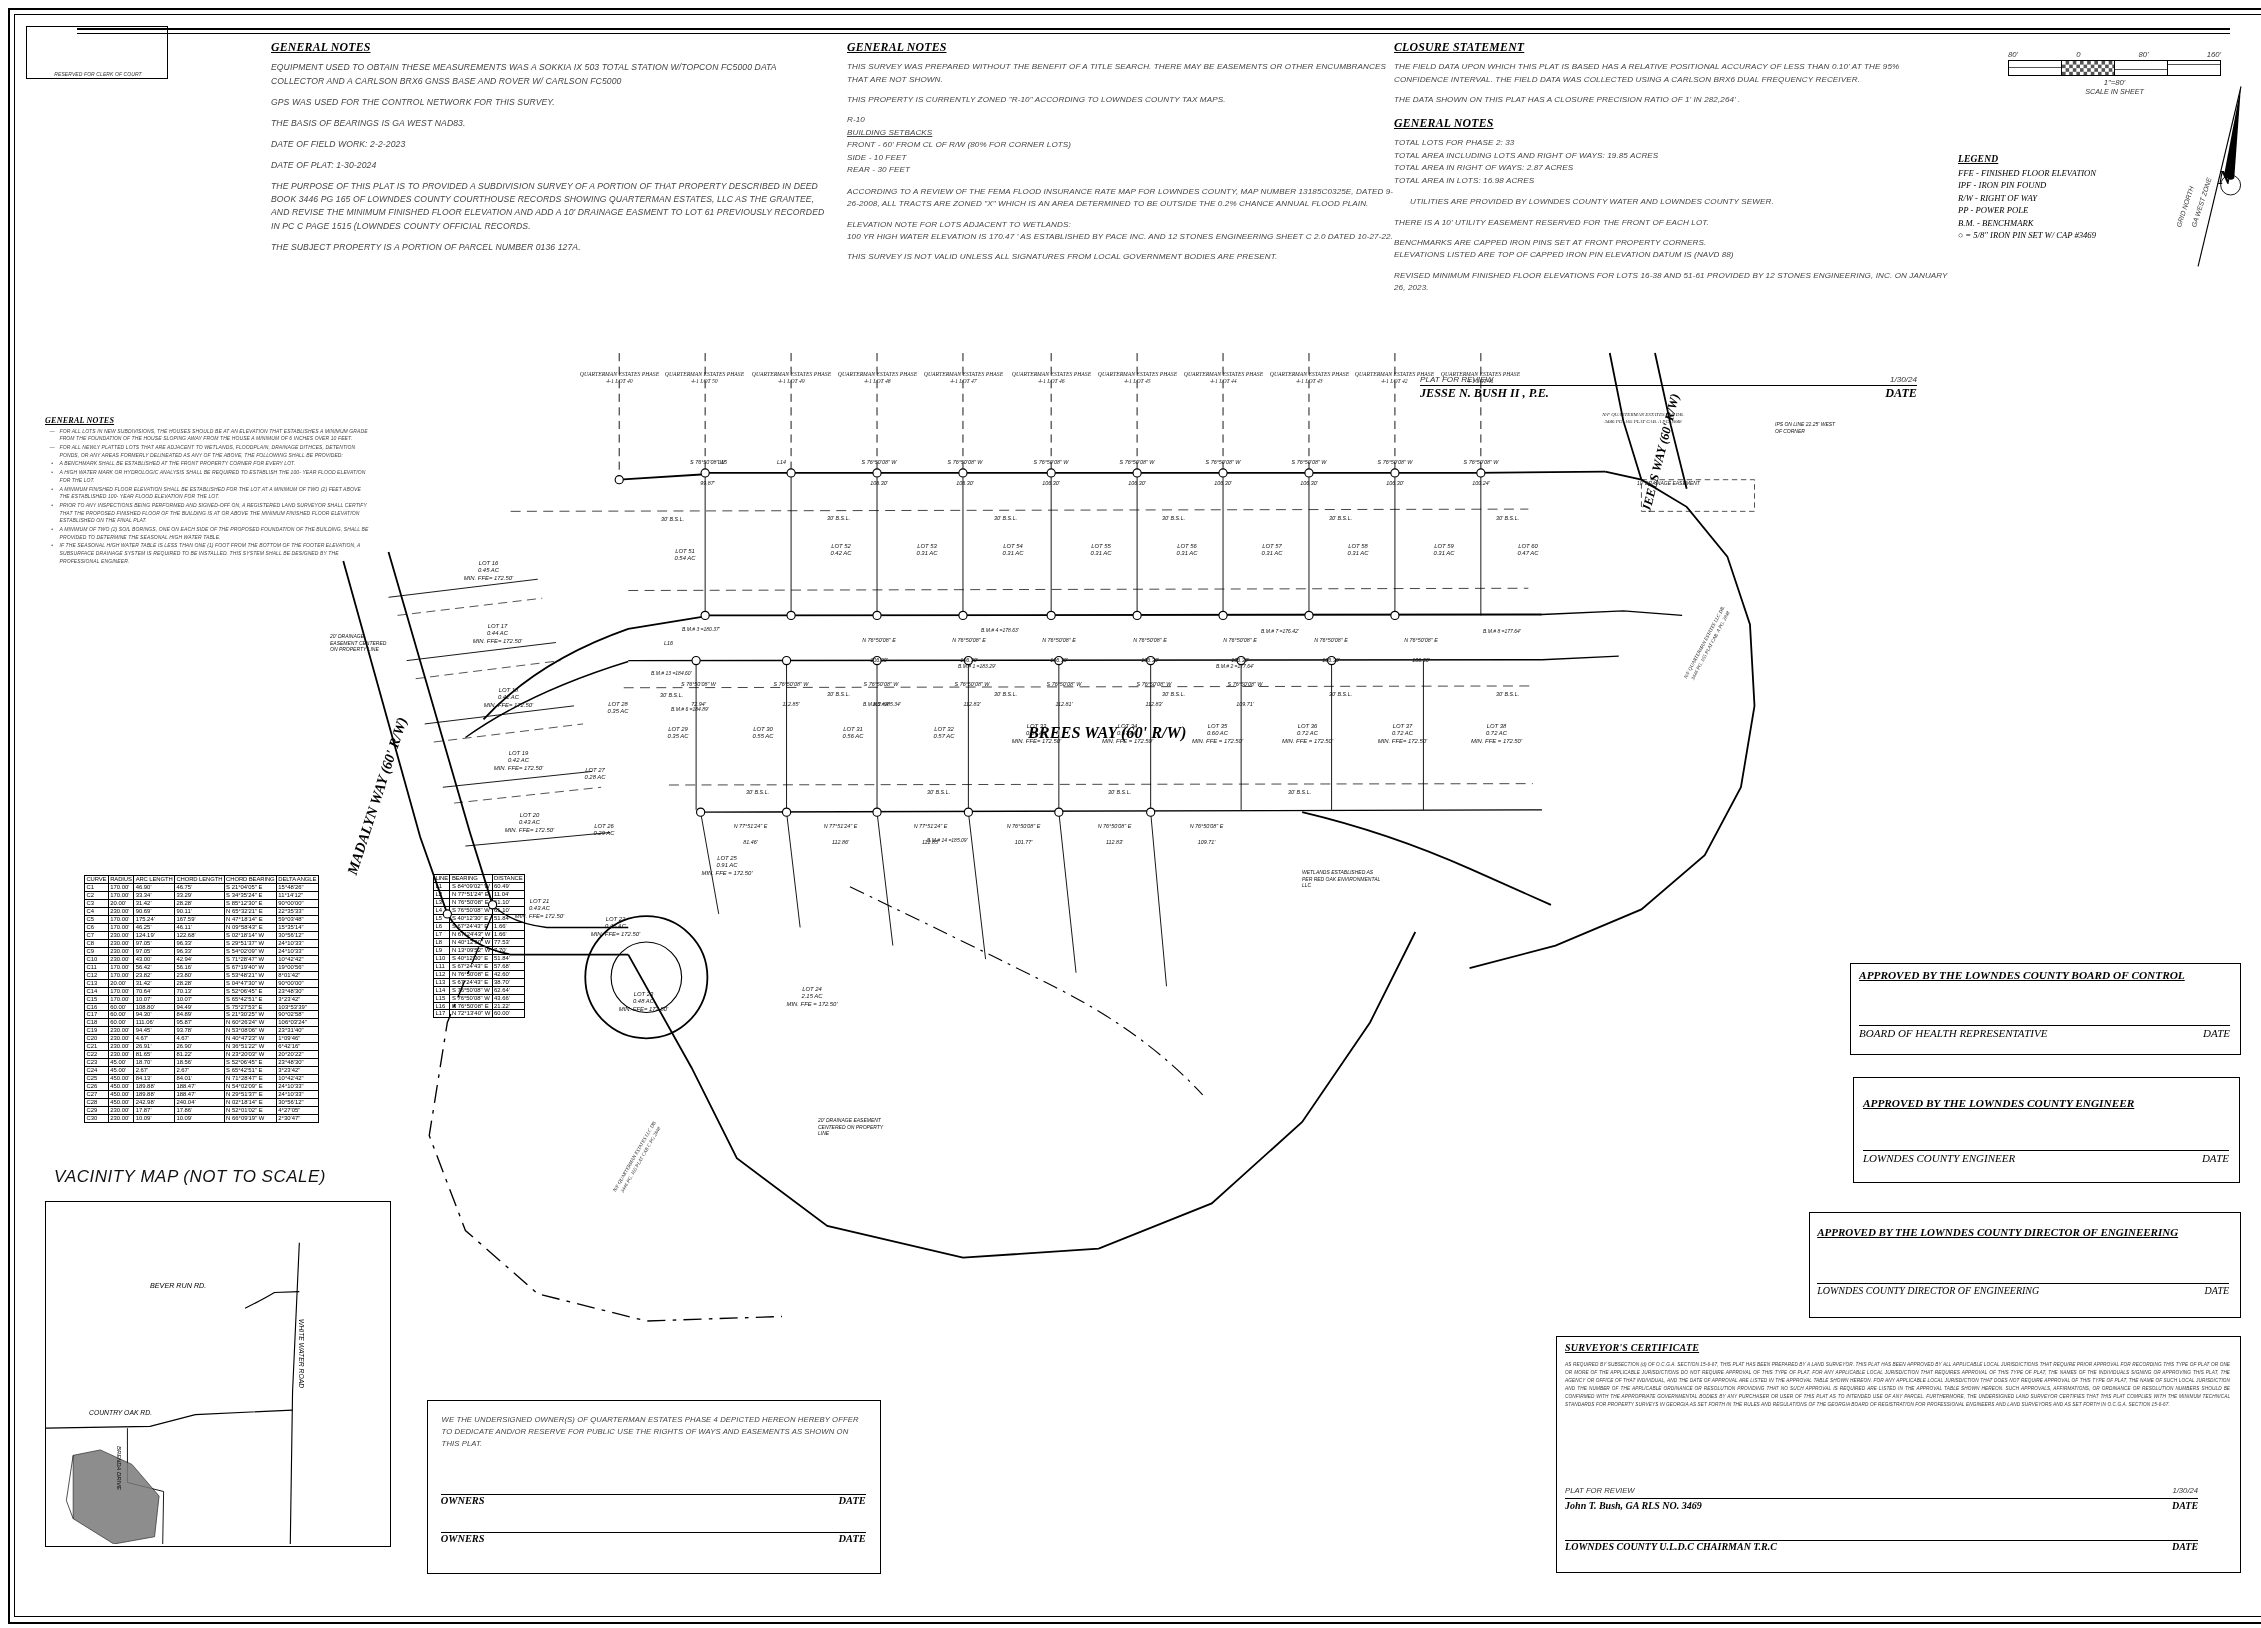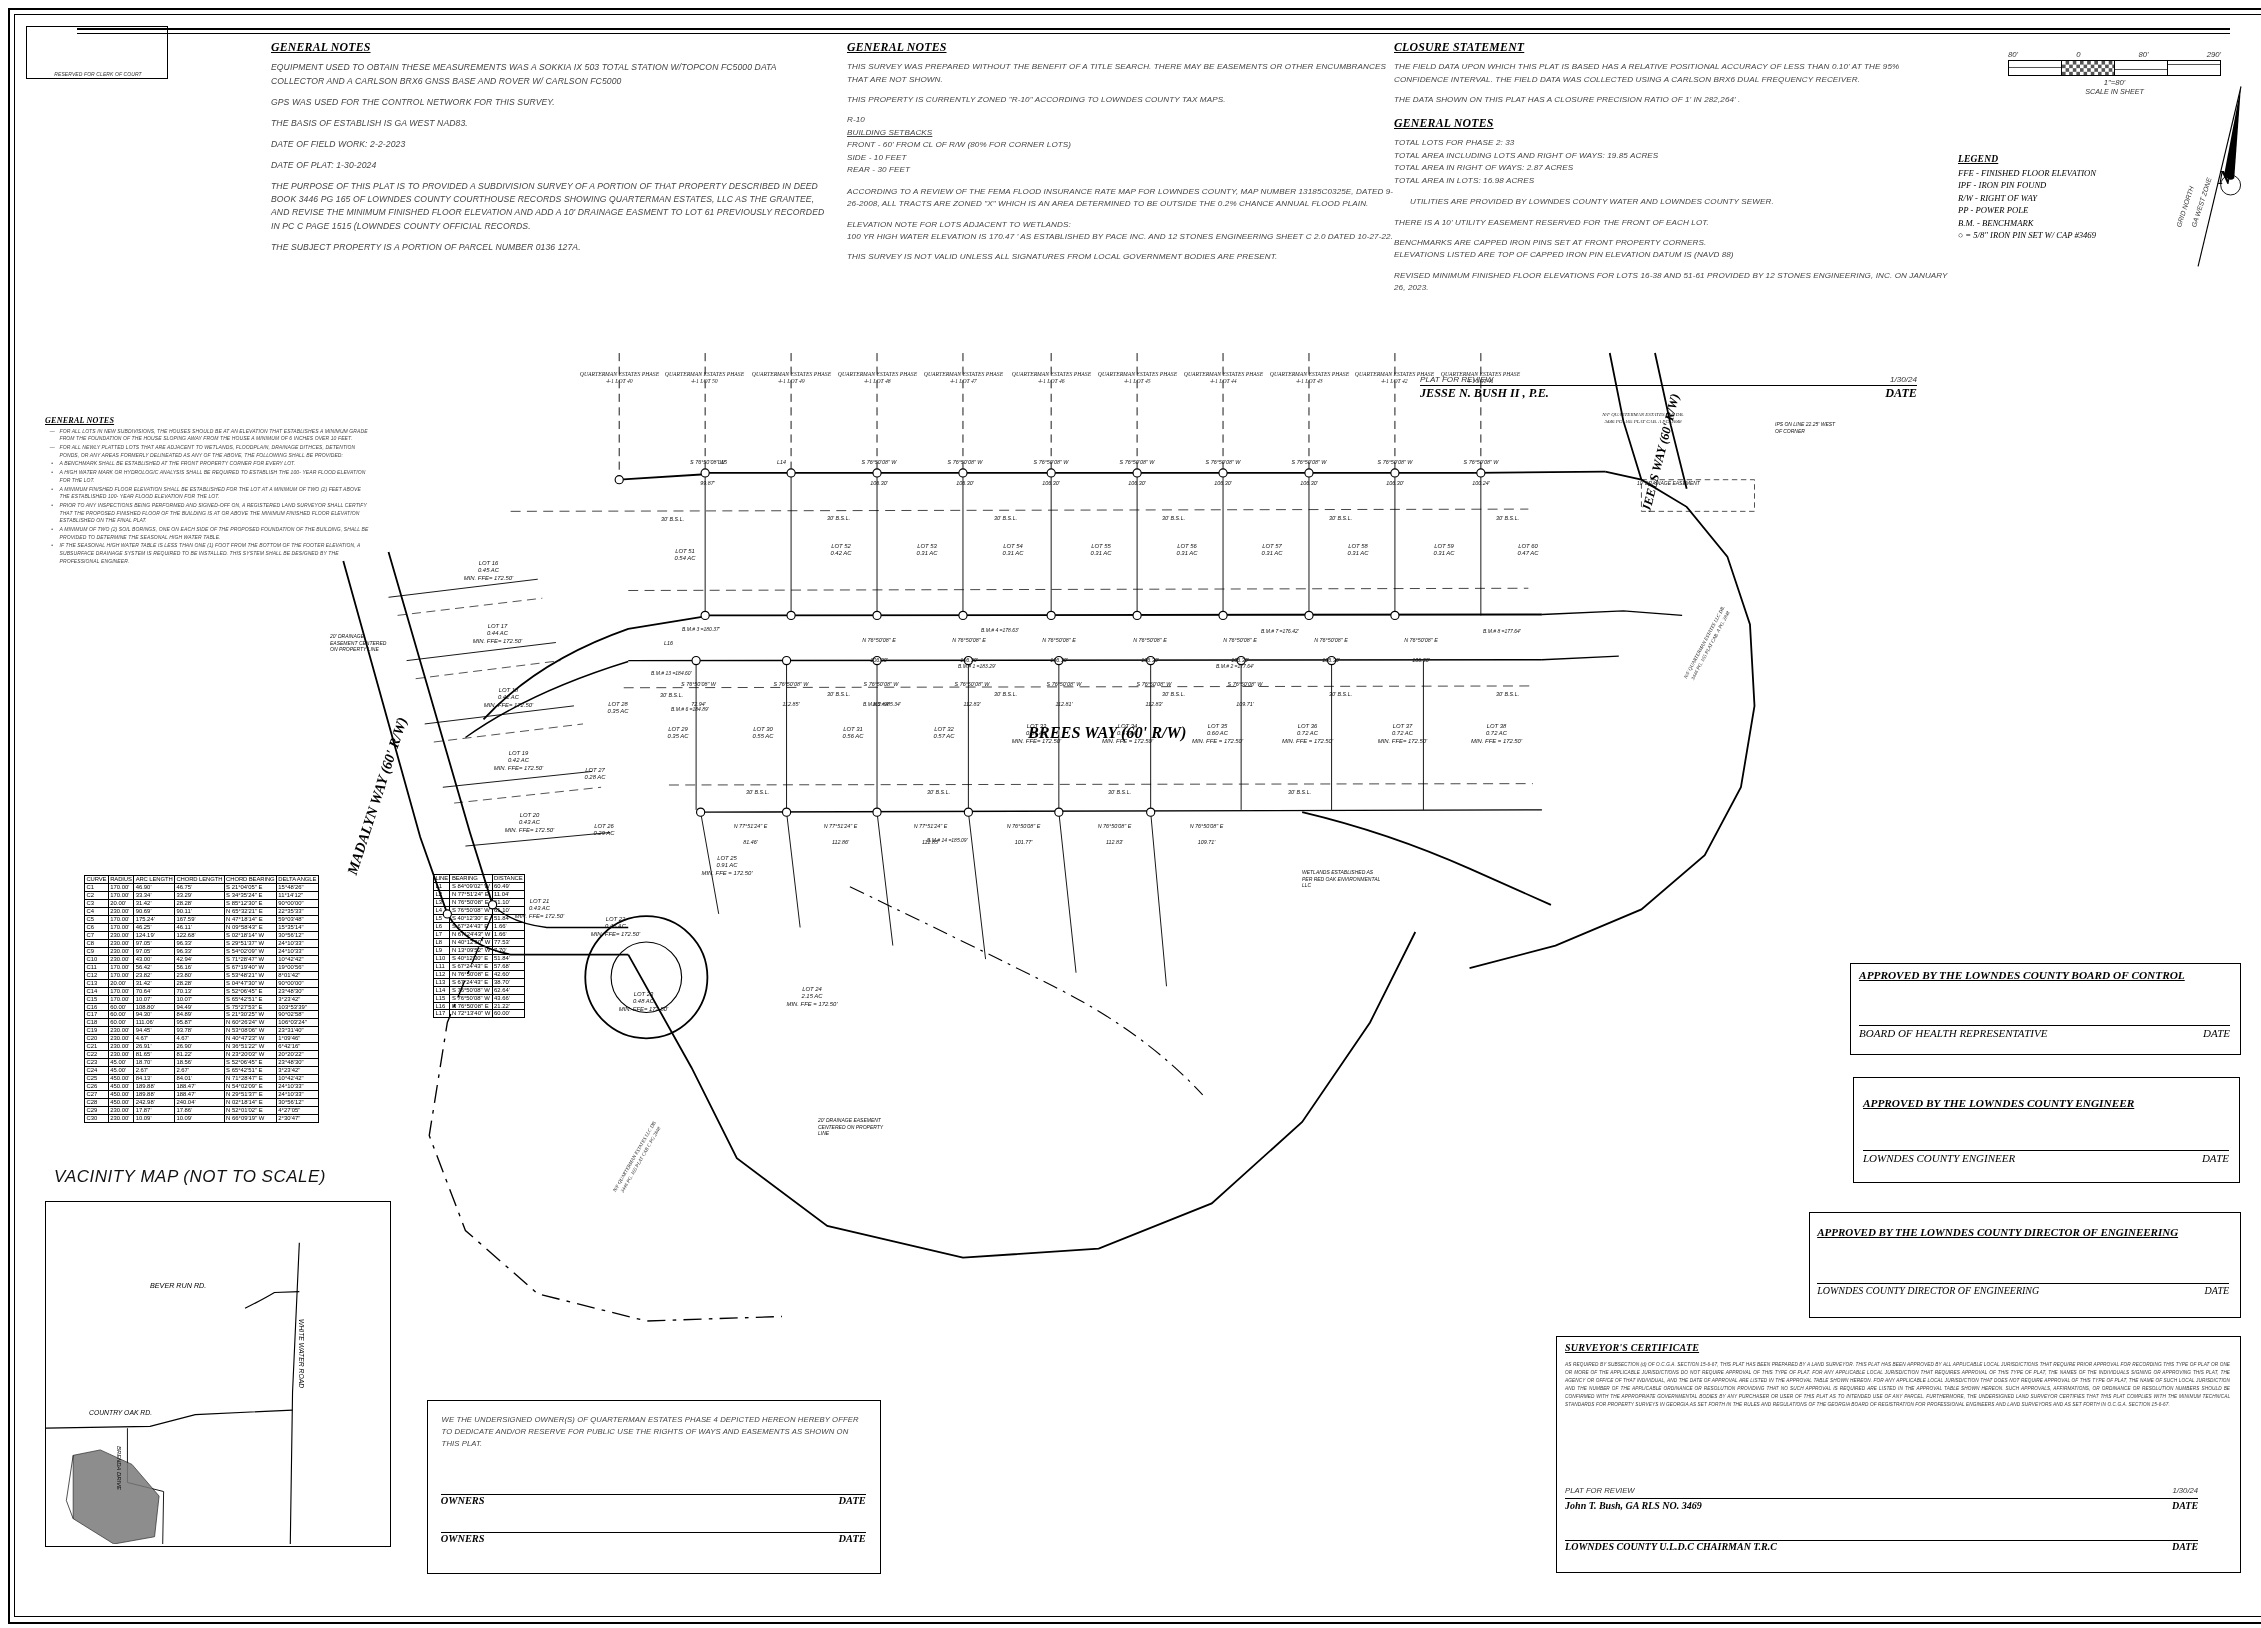--- a/index.html
+++ b/index.html
@@ -56,21 +56,21 @@
 <div class="abs rule-top"></div>
 <div class="abs rule-top2"></div>
 
 <div class="abs clerkbox"></div>
 <div class="abs clerklbl" style="left:30px;top:71px;width:136px;text-align:center;">RESERVED FOR CLERK OF COURT</div>
 
 <div class="col" style="left:271px;top:40px;width:561px;">
   <div class="hdr">GENERAL NOTES</div>
   <p class="note" style="font-size:8.6px;">EQUIPMENT USED TO OBTAIN THESE MEASUREMENTS WAS A SOKKIA IX 503 TOTAL STATION W/TOPCON FC5000 DATA COLLECTOR AND A CARLSON BRX6 GNSS BASE AND ROVER W/ CARLSON FC5000</p>
   <p class="note" style="font-size:8.6px;">GPS WAS USED FOR THE CONTROL NETWORK FOR THIS SURVEY.</p>
-  <p class="note" style="font-size:8.6px;">THE BASIS OF ESTABLISH IS GA WEST NAD83.</p>
+  <p class="note" style="font-size:8.6px;">THE BASIS OF BEARINGS IS GA WEST NAD83.</p>
   <p class="note" style="font-size:8.6px;">DATE OF FIELD WORK: 2-2-2023</p>
   <p class="note" style="font-size:8.6px;">DATE OF PLAT: 1-30-2024</p>
   <p class="note" style="font-size:8.6px;">THE PURPOSE OF THIS PLAT IS TO PROVIDED A SUBDIVISION SURVEY OF A PORTION OF THAT PROPERTY DESCRIBED IN DEED BOOK 3446 PG 165 OF LOWNDES COUNTY COURTHOUSE RECORDS SHOWING QUARTERMAN ESTATES, LLC AS THE GRANTEE, AND REVISE THE MINIMUM FINISHED FLOOR ELEVATION AND ADD A 10' DRAINAGE EASMENT TO LOT 61 PREVIOUSLY RECORDED IN PC C PAGE 1515 (LOWNDES COUNTY OFFICIAL RECORDS.</p>
   <p class="note" style="font-size:8.6px;">THE SUBJECT PROPERTY IS A PORTION OF PARCEL NUMBER 0136 127A.</p>
 </div>
 
 <div class="col" style="left:847px;top:40px;width:547px;">
   <div class="hdr">GENERAL NOTES</div>
   <p class="note" style="font-size:8.1px;">THIS SURVEY WAS PREPARED WITHOUT THE BENEFIT OF A TITLE SEARCH. THERE MAY BE EASEMENTS OR OTHER ENCUMBRANCES THAT ARE NOT SHOWN.</p>
   <p class="note" style="font-size:8.1px;">THIS PROPERTY IS CURRENTLY ZONED "R-10" ACCORDING TO LOWNDES COUNTY TAX MAPS.</p>
@@ -149,21 +149,21 @@
       <span class="note" style="font-size:5px;flex:1;">IF THE SEASONAL HIGH WATER TABLE IS LESS THAN ONE (1) FOOT FROM THE BOTTOM OF THE FOOTER ELEVATION, A SUBSURFACE DRAINAGE SYSTEM IS REQUIRED TO BE INSTALLED. THIS SYSTEM SHALL BE DESIGNED BY THE PROFESSIONAL ENGINEER.</span>
       </div>
   </div>
 </div>
 
 <div class="abs" style="left:2008px;top:50px;width:213px;">
   <div style="display:flex;justify-content:space-between;font-size:7.7px;font-family:'Liberation Sans',sans-serif;font-style:italic;color:#333;margin-bottom:1.4px;">
     <span>80'</span>
     <span>0</span>
     <span>80'</span>
-    <span>290'</span>
+    <span>160'</span>
   </div>
   <div style="display:flex;width:100%;height:15.4px;border:0.7px solid #000;box-sizing:border-box;">
     <div style="flex:1;border-right:0.7px solid #000;background:
        repeating-linear-gradient(to bottom,transparent 0 6.3px,#555 6.3px 7.2px,transparent 7.2px 15.4px);"></div>
     <div style="flex:1;border-right:0.7px solid #000;background:
        repeating-conic-gradient(#555 0% 25%, #fff 0% 50%) 0 0/7.2px 7.2px;"></div>
     <div style="flex:1;border-right:0.7px solid #000;background:
        repeating-linear-gradient(to bottom,transparent 0 8.1px,#555 8.1px 9px,transparent 9px 15.4px);"></div>
     <div style="flex:1;background:
        repeating-linear-gradient(to bottom,transparent 0 2.7px,#555 2.7px 3.6px,transparent 3.6px 15.4px);"></div>

